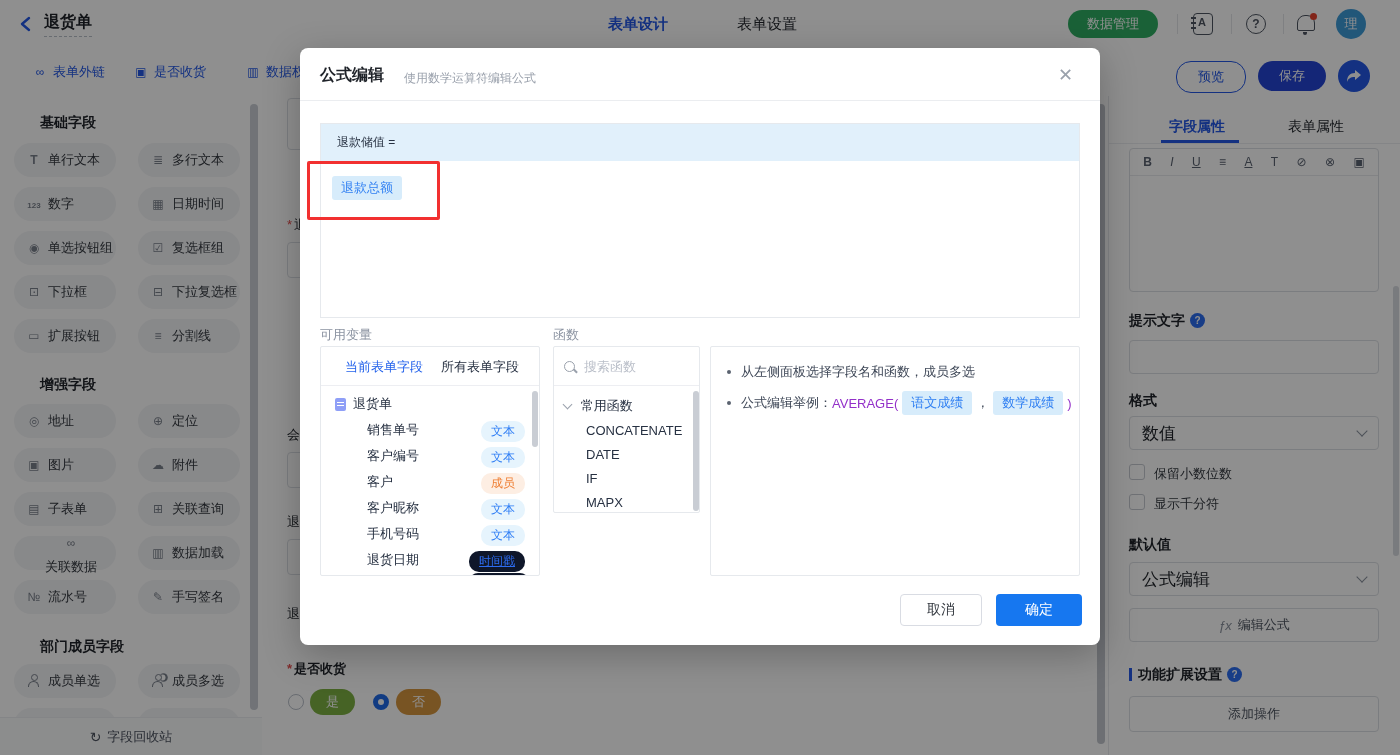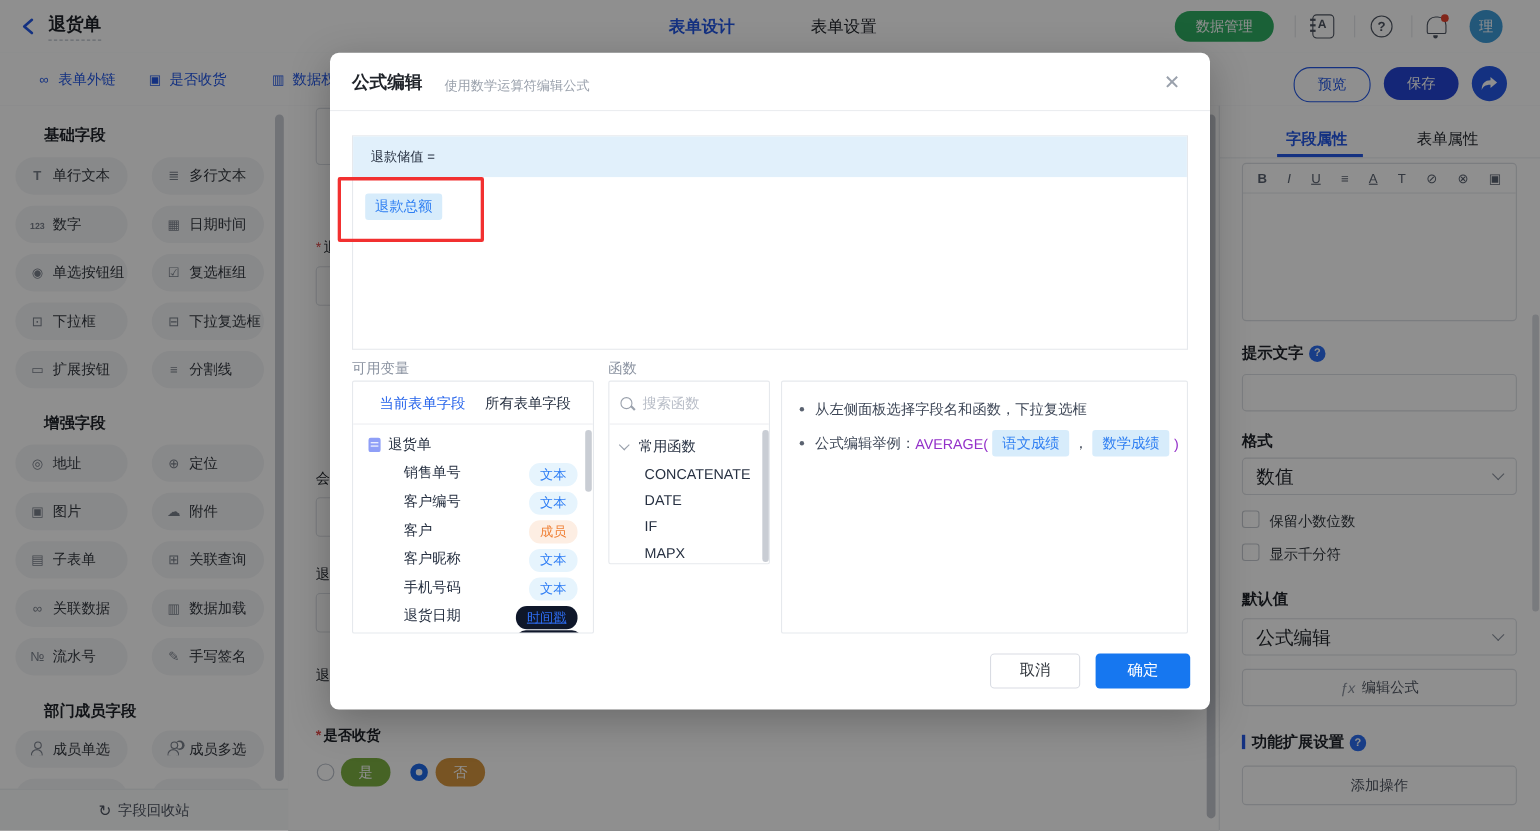--- a/index.html
+++ b/index.html
@@ -253,21 +253,21 @@
         <span>附件</span>
       </div>
     <div class="pill" style="left:14px;top:396px;">
         <span class="pic ic-sub"></span>
         <span>子表单</span>
       </div>
     <div class="pill" style="left:138px;top:396px;">
         <span class="pic ic-lq"></span>
         <span>关联查询</span>
       </div>
-    <div class="pill" style="left:14px;top:440px;">
+    <div class="pill" style="left:14px;top:440px;flex-direction:column;">
         <span class="pic ic-ld"></span>
         <span>关联数据</span>
       </div>
     <div class="pill" style="left:138px;top:440px;">
         <span class="pic ic-dl"></span>
         <span>数据加载</span>
       </div>
     <div class="pill" style="left:14px;top:484px;">
         <span class="pic ic-sn"></span>
         <span>流水号</span>
@@ -433,21 +433,21 @@
       <div class="fn-item" style="left:10px;top:220px;">
         <span class="chev closed"></span>
         <span style="margin-left:6px;">文本函数</span>
       </div>
       <div class="abs scrollbar" style="left:139px;top:44px;width:6px;height:120px;"></div>
     </div>
 
     <div class="panel" style="left:410px;top:298px;width:370px;height:230px;">
       <div class="hint-line" style="left:16px;top:16px;">
         <span class="bullet"></span>
-        <span>从左侧面板选择字段名和函数，下拉复选框</span>
+        <span>从左侧面板选择字段名和函数，成员多选</span>
       </div>
       <div class="hint-line" style="left:16px;top:44px;">
         <span class="bullet"></span>
         <span>公式编辑举例：</span>
         <span class="purple">AVERAGE(</span>
         <span class="tagchip" style="margin:0 4px;">语文成绩</span>
         <span>，</span>
         <span class="tagchip" style="margin:0 4px;">数学成绩</span>
         <span class="purple">)</span>
       </div>

